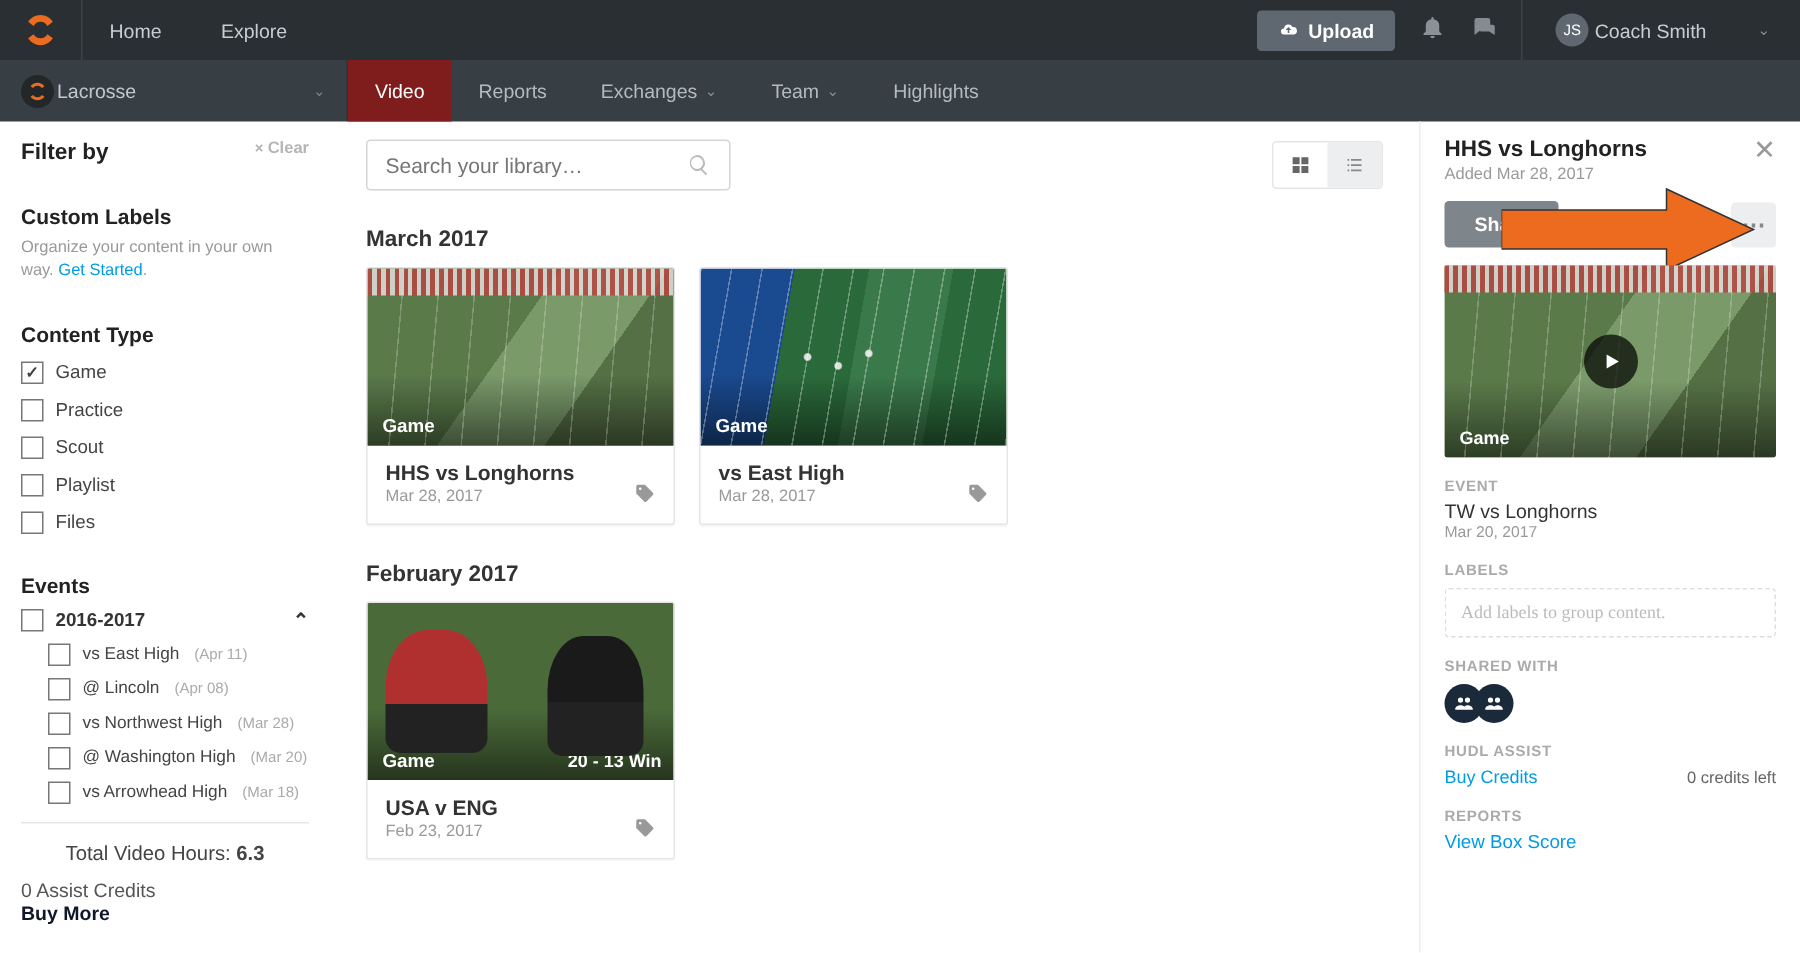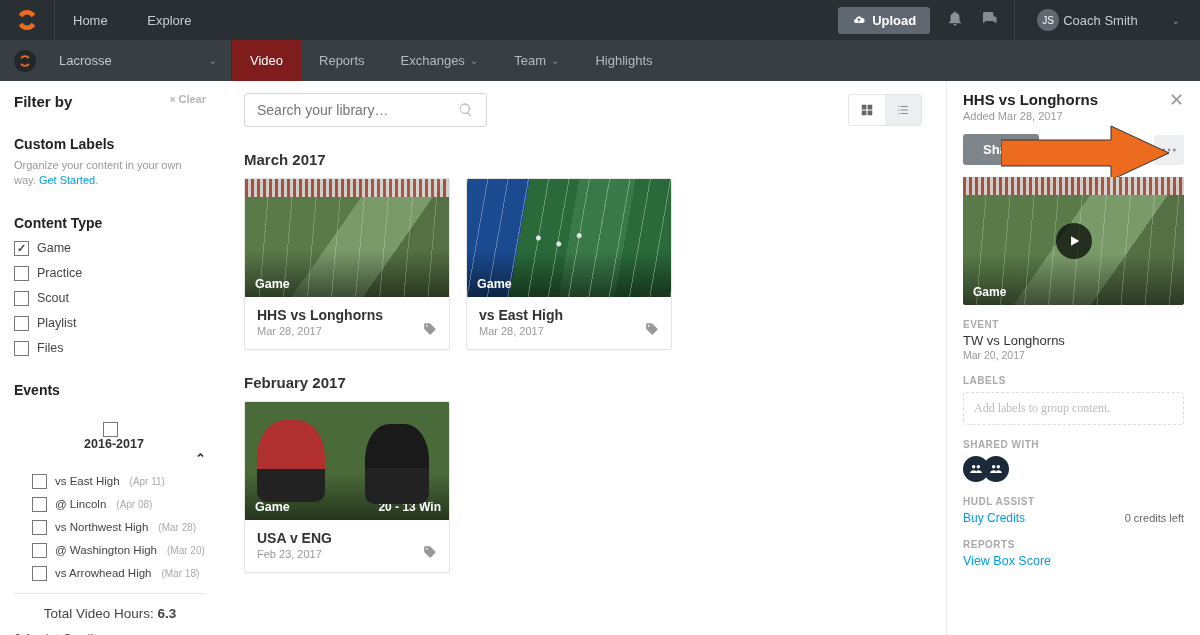--- a/index.html
+++ b/index.html
@@ -7,39 +7,39 @@
 .topbar { background: #2a2f33; height: 40px; display: flex; align-items: center; color: #c7ced3; font-size: 13px; position: relative; }
 .logo-area { width: 55px; display: flex; justify-content: center; border-right: 1px solid #3d4348; height: 100%; align-items: center; }
 .topnav-links a { color: #c7ced3; text-decoration: none; margin: 0 18px; }
 .topbar-right { margin-left: auto; display: flex; align-items: center; gap: 16px; padding-right: 20px; }
 .upload-btn { background: #5f6870; color: #fff; border-radius: 3px; padding: 6px 14px; font-size: 13px; font-weight: 600; display: flex; align-items: center; gap: 6px; cursor: pointer; }
 .icon-bell, .icon-chat { font-size: 18px; color: #8a9197; cursor: pointer; }
 .user-menu { display: flex; align-items: center; gap: 4px; border-left: 1px solid #3d4348; padding-left: 22px; height: 40px; cursor: pointer; }
 .avatar-init { background: #5f6870; color: #fff; width: 22px; height: 22px; border-radius: 50%; display: flex; align-items: center; justify-content: center; font-size: 10px; }
 
 .subbar { background: #383f44; height: 41px; display: flex; align-items: center; color: #c2c9ce; font-size: 13px; }
-.team-select { width: 232px; display: flex; align-items: center; gap: 23px; padding: 16px 14px; cursor: pointer; height: 100%; border-right: 1px solid rgba(0,0,0,0.2);}
+.team-select { width: 232px; display: flex; align-items: center; gap: 2px; padding: 16px 14px; cursor: pointer; height: 100%; border-right: 1px solid rgba(0,0,0,0.2);}
 .team-select .chev { margin-left: auto; color:#7c848a;}
 .team-logo { width: 22px; height: 22px; border-radius: 50%; background: #22272a; display:flex;align-items:center;justify-content:center; }
 .tabs { display: flex; align-items: stretch; height: 100%; }
 .tab { padding: 0 18px; display: flex; align-items: center; cursor: pointer; color:#b4bbc0; gap:5px;}
 .tab.active { background: #7f1d1d; color: #fff; }
 
 .body-row { display: flex; height: 554px; }
 .sidebar { width: 220px; padding: 12px 14px; font-size: 12px; }
 .sidebar h3 { font-size: 15px; font-weight: 700; color: #222; }
 .sidebar .clear { float: right; color: #b5b5b5; font-size: 11px; cursor: pointer; }
 .sidebar .clear::before { content: "× "; font-size: 10px; }
 .sect-h { font-size: 14px; font-weight: 700; margin-top: 26px; color: #222;}
 .sect-sub { font-size: 11px; color: #999; margin-top: 6px; line-height: 1.4; }
 .link-blue { color: #009ce3; cursor: pointer; }
 .chk-row { display: flex; align-items: center; gap: 8px; margin: 10px 0; font-size: 12.5px; color: #444; cursor: pointer; }
 .chk-box { width: 15px; height: 15px; border: 1.5px solid #777; display:flex;align-items:center;justify-content:center;font-size:11px;color:#444;}
 .chk-box.checked::after { content: "✓"; font-weight:700;}
-.event-year { display: flex; align-items: center; margin-top: 24px; font-weight: 700; font-size: 12.5px; cursor:pointer;flex-direction:column;}
+.event-year { display: flex; margin-top: 8px; font-weight: 700; font-size: 12.5px; cursor:pointer;}
 .event-year .eg-chev { margin-left: auto; font-size:13px;}
 .ev-sub { margin-left: 18px; margin-top:8px;}
 .ev-sub .chk-row { margin: 8px 0; font-size: 11.5px;}
 .ev-sub .date { color: #aaa; font-size: 10px; margin-left: 2px;}
 .bottom-stats { border-top: 1px solid #e5e5e5; margin-top: 12px; padding-top: 12px; font-size: 13px; color:#555;}
 .bottom-stats .row { display:flex; justify-content:space-between; margin:8px 0;flex-direction:column;}
 .bottom-stats .vh { text-align:center; font-size:13.5px; color:#444; margin-bottom:10px;}
 .bottom-stats b { font-weight:700;}
 
 .main { flex: 1; padding: 12px 24px 0; overflow-y:auto;}

